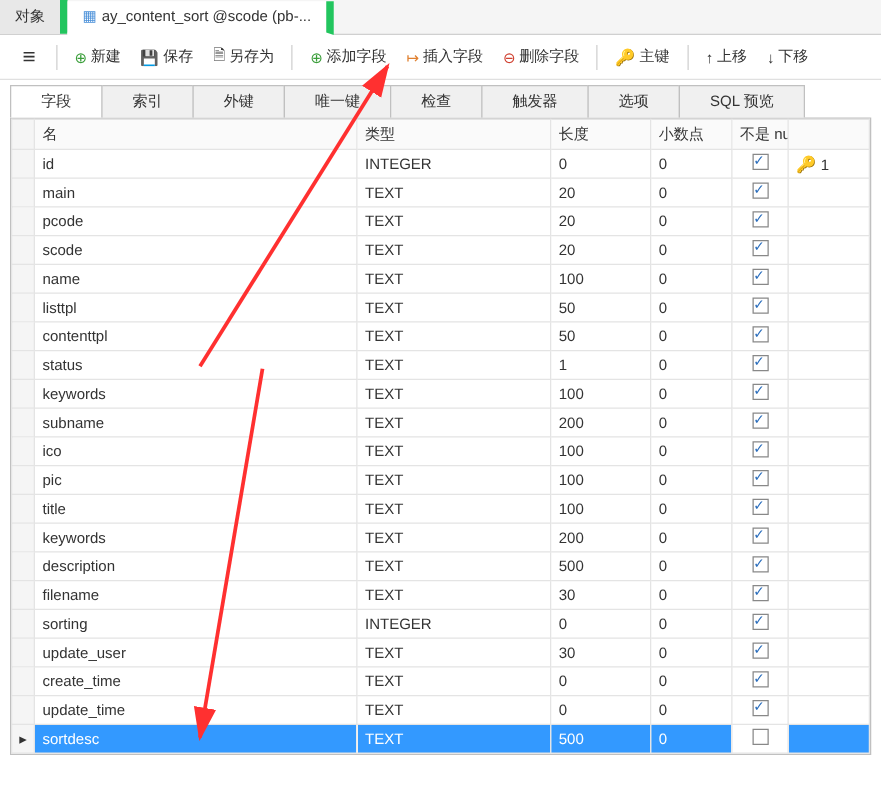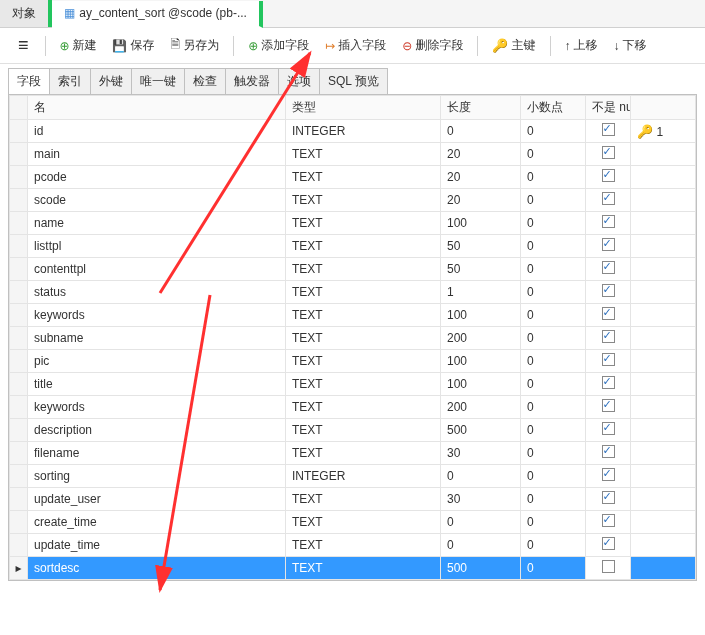--- a/index.html
+++ b/index.html
@@ -1,29 +1,29 @@
 <!DOCTYPE html>
 <html><head>
 <meta charset="utf-8">
 <style>
 * { box-sizing: border-box; margin: 0; padding: 0; }
 body { font-family: "Microsoft YaHei", Arial, sans-serif; font-size: 12px; background: #fff; color: #333; width: 705px; height: 635px; overflow: hidden; position: relative; }
 
 .tab-bar { display: flex; align-items: center; height: 28px; border-bottom: 1px solid #d0d0d0; background: #f5f5f5; }
-.tab-item { padding: 5px 12px; border-right: 4px solid #22c55e; display: flex; align-items: center; gap: 4px; cursor: pointer; height: 100%; }
+.tab-item { padding: 5px 12px; border-right: 6px solid #22c55e; display: flex; align-items: center; gap: 4px; cursor: pointer; height: 100%; }
 .tab-item.active { background: #fff; border-bottom: 2px solid #fff; margin-bottom: -1px; }
 .tab-item.inactive { background: #e8e8e8; }
 
 .toolbar { display: flex; align-items: center; height: 36px; padding: 0 10px; gap: 4px; border-bottom: 1px solid #e0e0e0; }
 .tb-btn { display: flex; align-items: center; gap: 3px; padding: 3px 6px; cursor: pointer; border-radius: 2px; }
 .tb-sep { width: 1px; height: 20px; background: #d0d0d0; margin: 0 4px; }
 .menu-icon { font-size: 18px; font-weight: bold; padding: 3px 8px; cursor: pointer; }
 
 .sub-tabs { display: flex; padding: 4px 8px 0 8px; gap: 0; }
-.sub-tab { padding: 4px 8px; border: 1px solid #c0c0c0; border-bottom: none; cursor: pointer; background: #f0f0f0; margin-right: -1px; }
+.sub-tab { padding: 4px 24px; border: 1px solid #c0c0c0; border-bottom: none; cursor: pointer; background: #f0f0f0; margin-right: -1px; }
 .sub-tab.active { background: #fff; position: relative; z-index: 1; }
 
 .grid-wrap { border: 1px solid #c0c0c0; margin: 0 8px; }
 .grid { width: 100%; border-collapse: collapse; table-layout: fixed; }
 .grid th, .grid td { border: 1px solid #e4e4e4; padding: 3px 6px; text-align: left; height: 22px; font-weight: normal; white-space: nowrap; overflow: hidden; }
 .grid th { background: #fafafa; }
 .grid .rowhdr { width: 18px; background: #f5f5f5; text-align: center; padding: 0; }
 .grid tr.selected td { background: #3399ff; color: #fff; }
 .grid tr.selected .rowhdr { background: #f5f5f5; color: #333; }
 .grid tr.selected .cb-cell { background: #fff; }
@@ -210,20 +210,29 @@
           <td class="rowhdr"></td>
           <td>subname</td>
           <td>TEXT</td>
           <td>200</td>
           <td>0</td>
           <td class="cb-cell"><span class="cb checked"></span></td>
           <td></td>
         </tr>
         <tr>
           <td class="rowhdr"></td>
+          <td>ico</td>
+          <td>TEXT</td>
+          <td>100</td>
+          <td>0</td>
+          <td class="cb-cell"><span class="cb checked"></span></td>
+          <td></td>
+        </tr>
+        <tr>
+          <td class="rowhdr"></td>
           <td>pic</td>
           <td>TEXT</td>
           <td>100</td>
           <td>0</td>
           <td class="cb-cell"><span class="cb checked"></span></td>
           <td></td>
         </tr>
         <tr>
           <td class="rowhdr"></td>
           <td>title</td>

